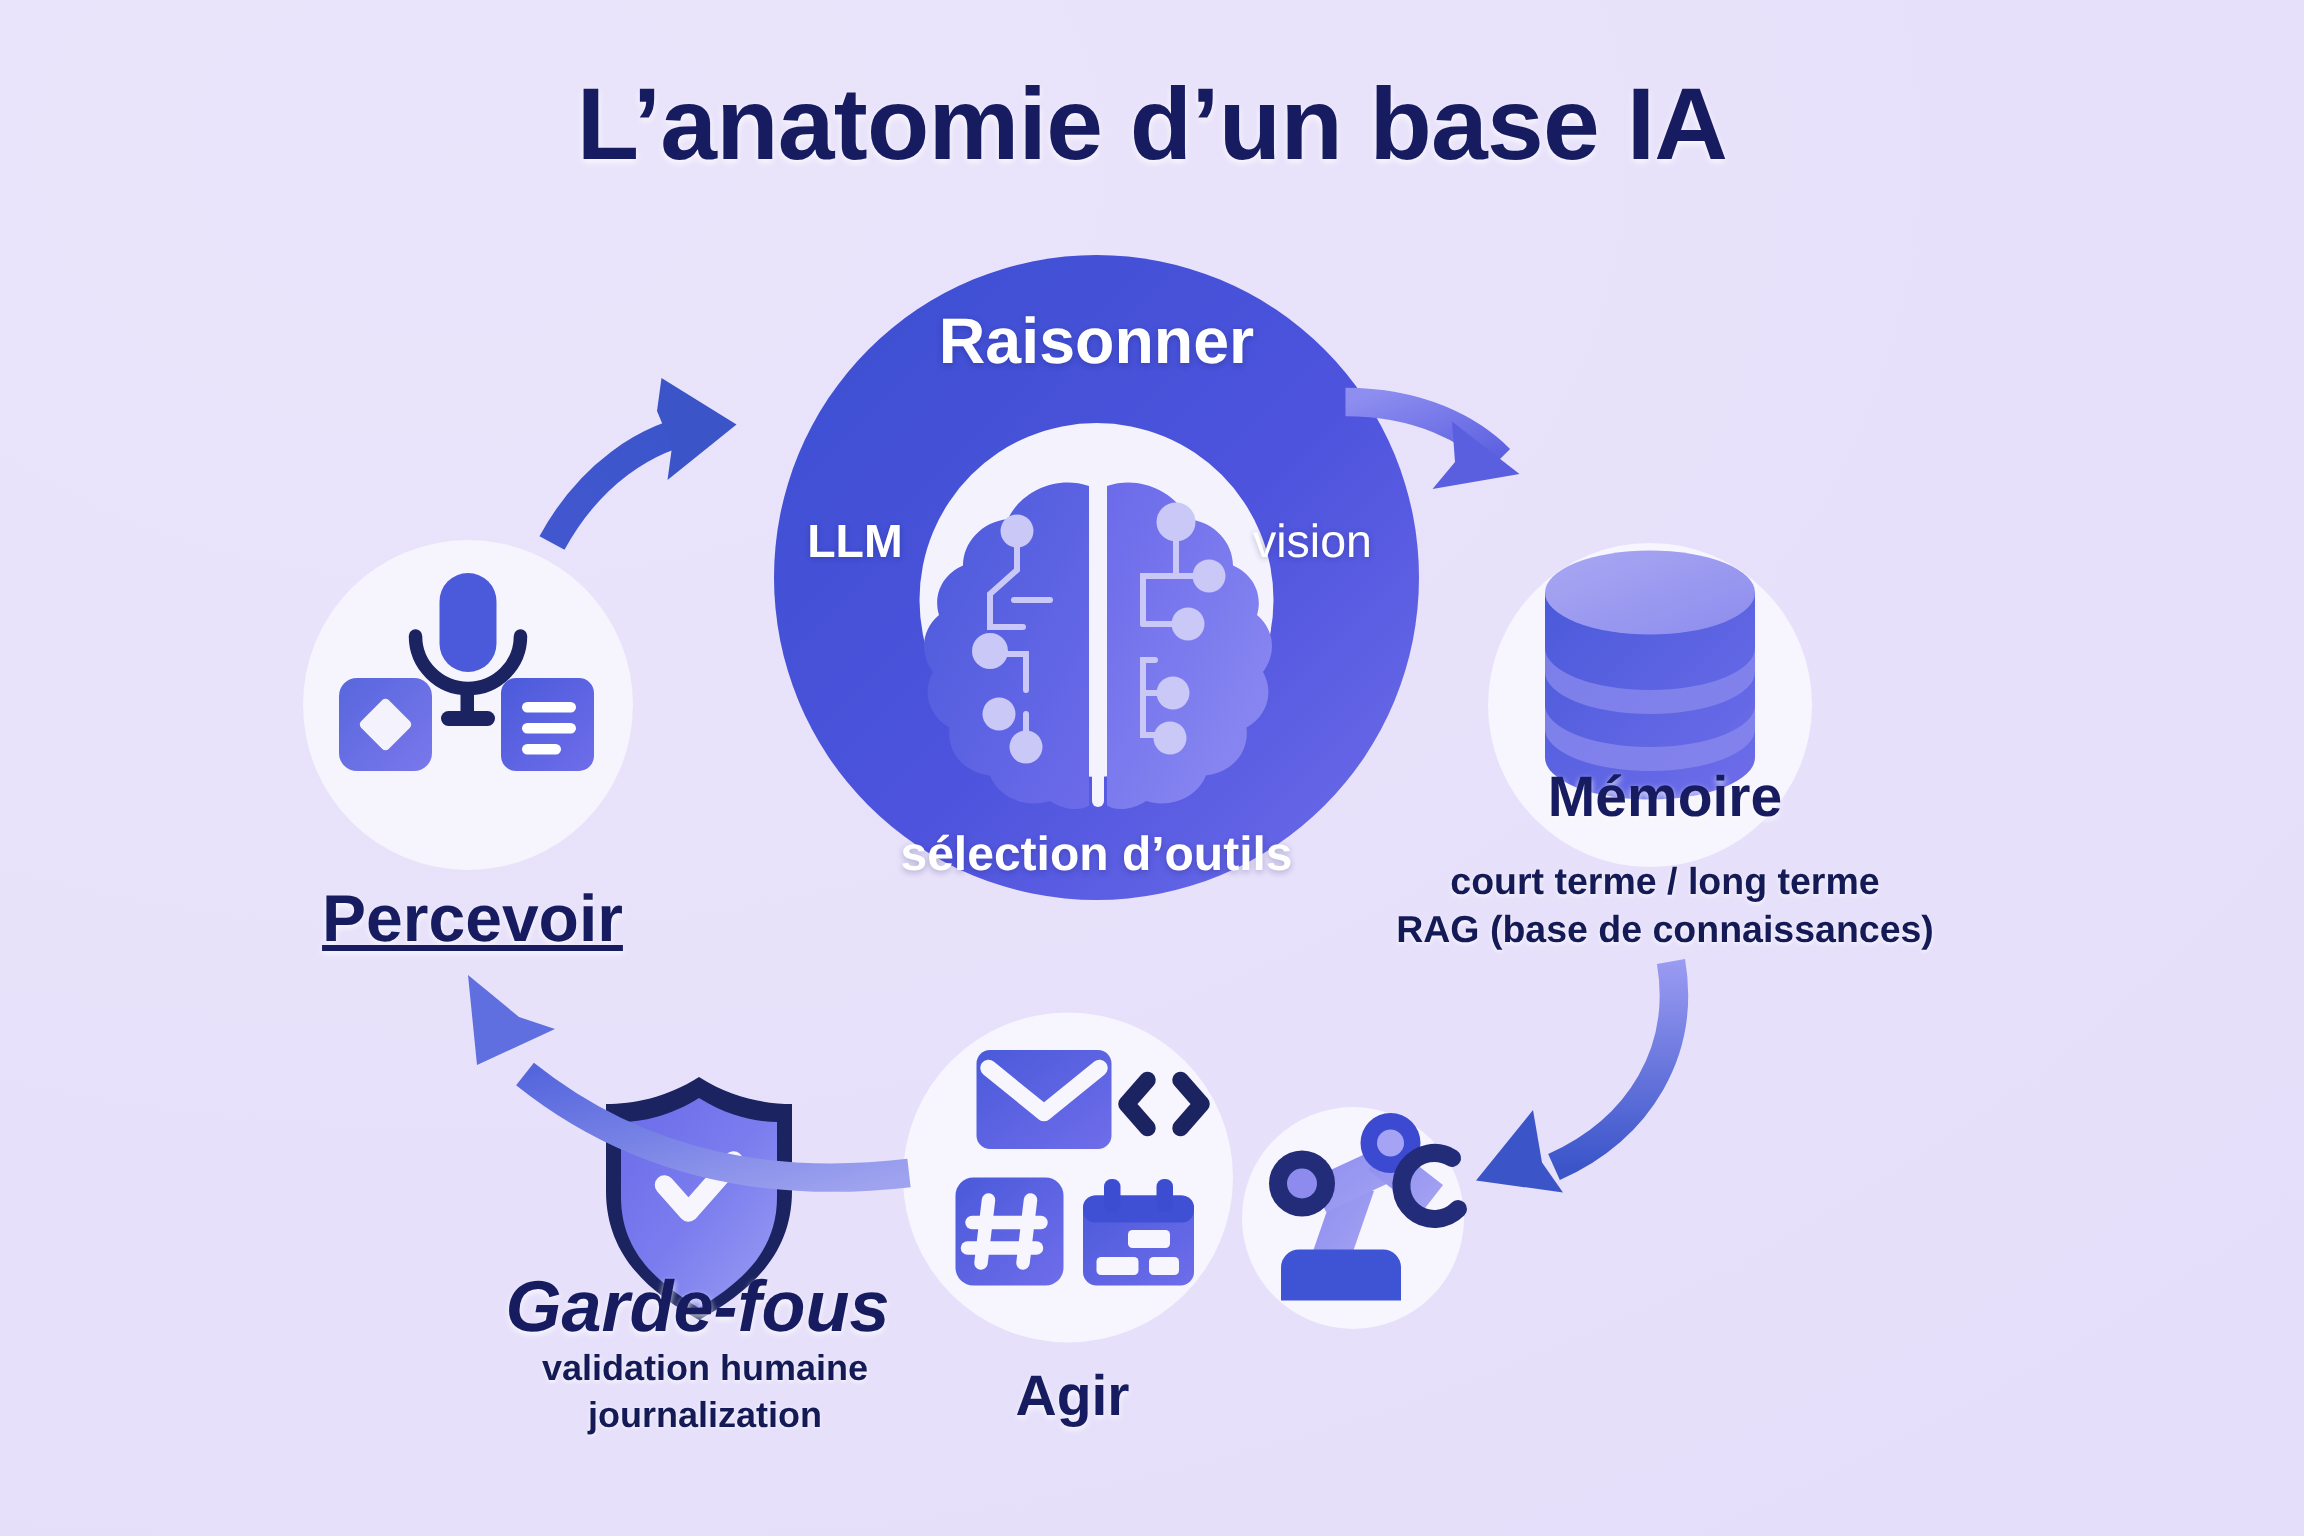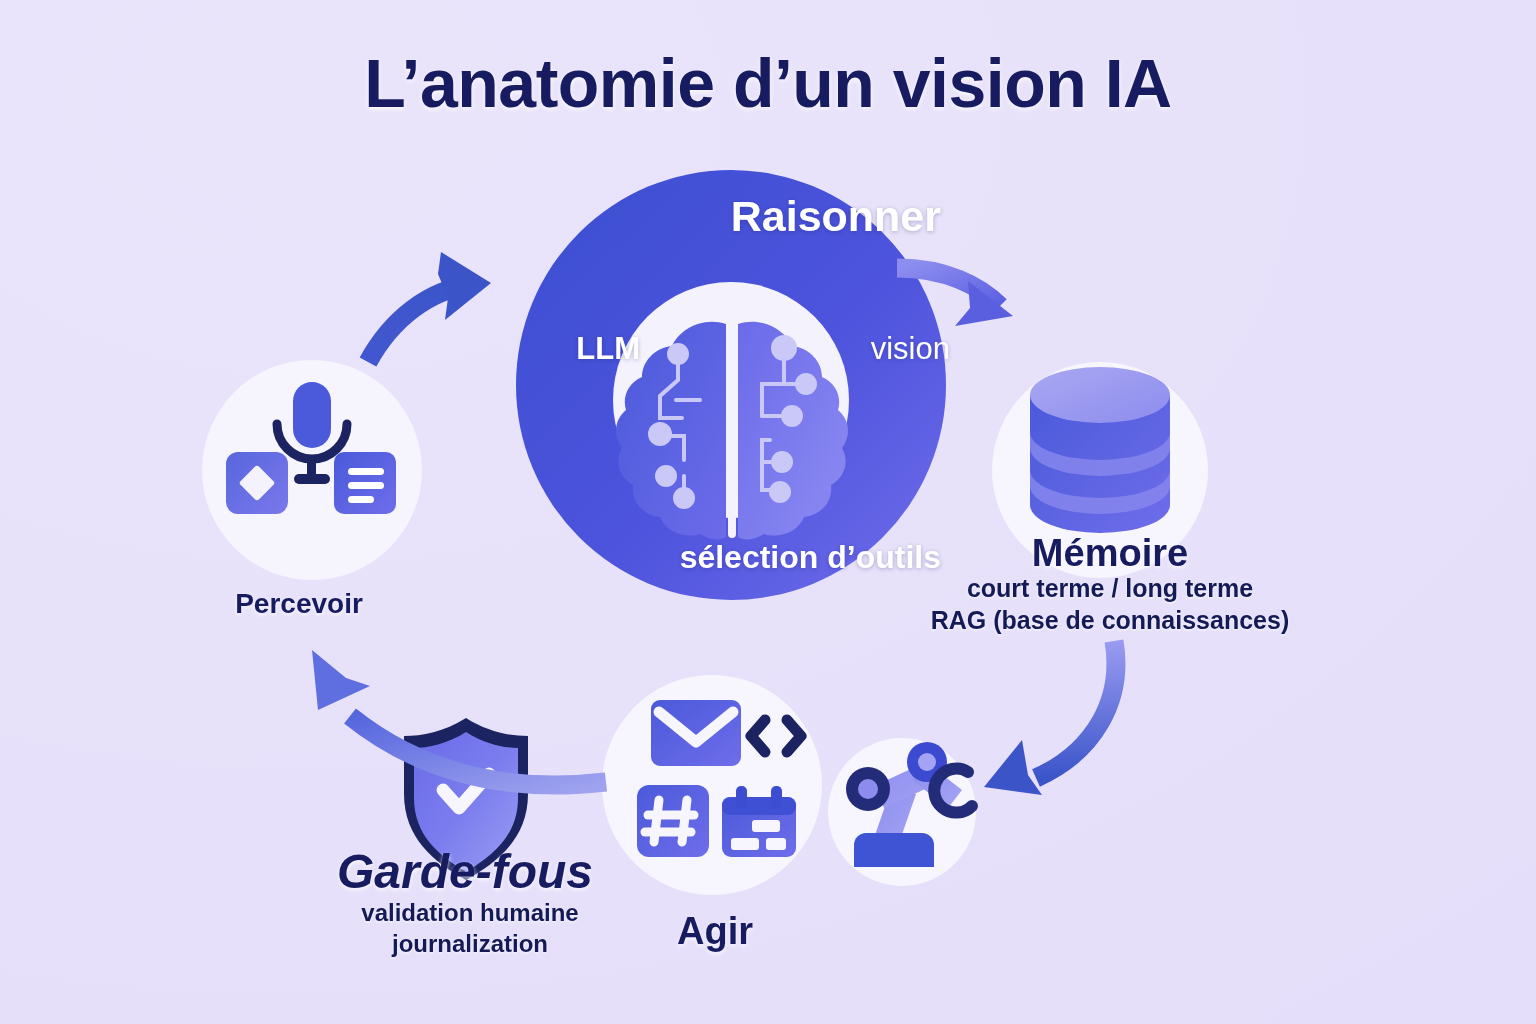--- a/index.html
+++ b/index.html
@@ -52,48 +52,49 @@
     color: #141a55;
     font-weight: bold;
     text-shadow: 0 1px 3px rgba(255,255,255,0.8);
     white-space: nowrap;
     line-height: 1.28;
   }
 
   
   .core-text {
     position: absolute;
-    text-align: right;
+    text-align: center;
     color: #ffffff;
     white-space: nowrap;
     text-shadow: 0 1px 4px rgba(20,25,90,0.28);
+    margin-top: 12px;
   }
   #core-title      { left: 521px; top: 192px; width: 420px; font-size: 43px; font-weight: bold; }
   #core-subtitle   { left: 521px; top: 243px; width: 420px; font-size: 35px; font-weight: bold; }
   #core-left-tag   { left: 500px; top: 331px; width: 140px; font-size: 31px; font-weight: bold; }
   #core-right-tag  { left: 800px; top: 331px; width: 150px; font-size: 31px; font-weight: normal; }
   #core-bottom-tag { left: 521px; top: 539px; width: 420px; font-size: 32px; font-weight: bold; }
 
   
-  #label-percevoir { left: 84px; top: 588px; width: 430px; font-size: 28px; }
-  #label-memoire   { left: 900px; top: 511px; width: 420px; font-size: 38px; margin-top: 21px; }
+  #label-percevoir { left: 100px; top: 588px; width: 430px; font-size: 44px; text-decoration: underline; }
+  #label-memoire   { left: 900px; top: 511px; width: 420px; font-size: 38px; }
   #label-agir      { left: 560px; top: 910px; width: 310px; font-size: 38px; }
   #label-garde     { left: 230px; top: 844px; width: 470px; font-size: 48px; font-style: italic; }
 
   #sub-memoire { left: 860px; top: 572px; width: 500px; font-size: 25px; }
   #sub-garde   { left: 235px; top: 898px; width: 470px; font-size: 24px; }
 
   .sub-line { display: block; }
 </style>
 </head>
 <body>
 
 <div id="canvas">
 
-  <div id="title">L’anatomie d’un vision IA</div>
+  <div id="title">L’anatomie d’un base IA</div>
 
   <svg class="layer" viewBox="0 0 1536 1024">
     <defs>
       <linearGradient id="coreGrad" x1="0" y1="0" x2="1" y2="1">
         <stop offset="0%" stop-color="#3b4fd0"></stop>
         <stop offset="55%" stop-color="#4d53dd"></stop>
         <stop offset="100%" stop-color="#6f6dea"></stop>
       </linearGradient>
       <linearGradient id="arrowGradA" x1="0" y1="1" x2="1" y2="0">
         <stop offset="0%" stop-color="#4257cf"></stop>

